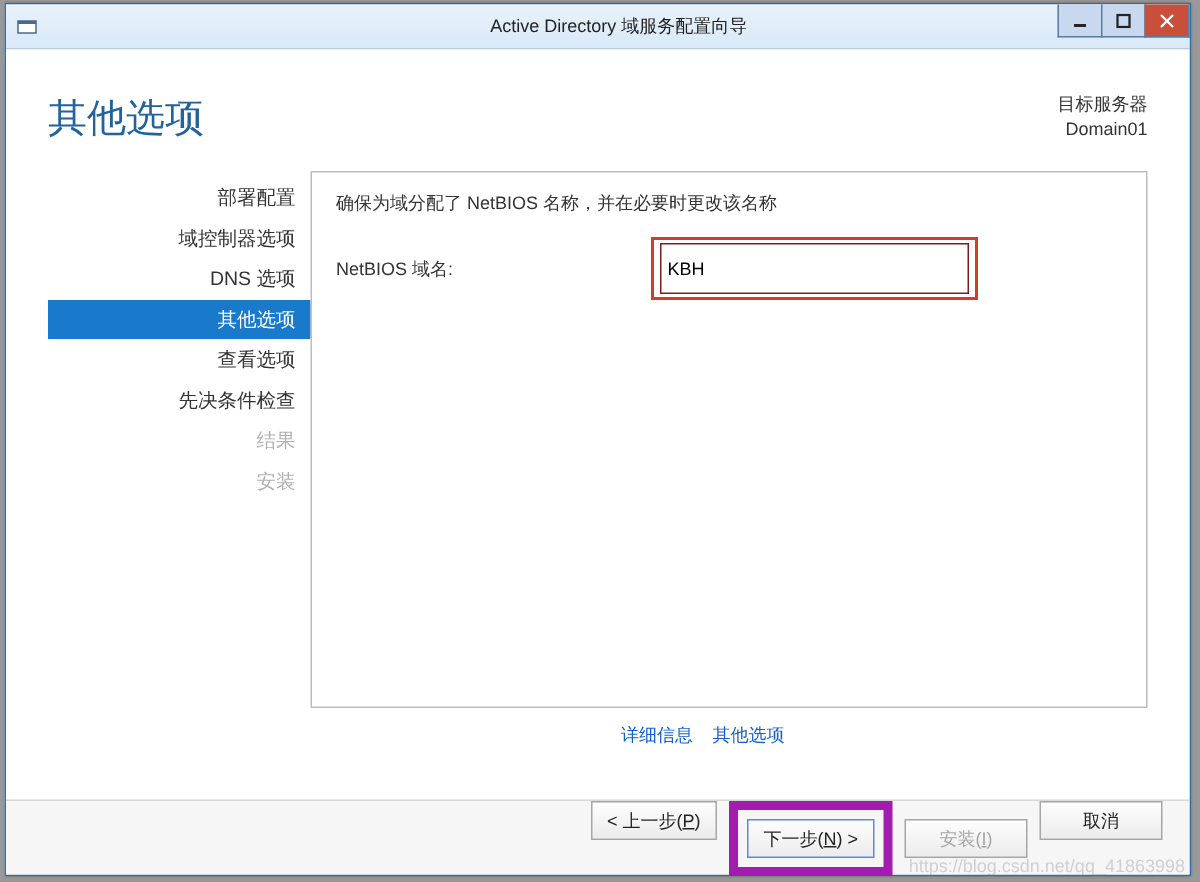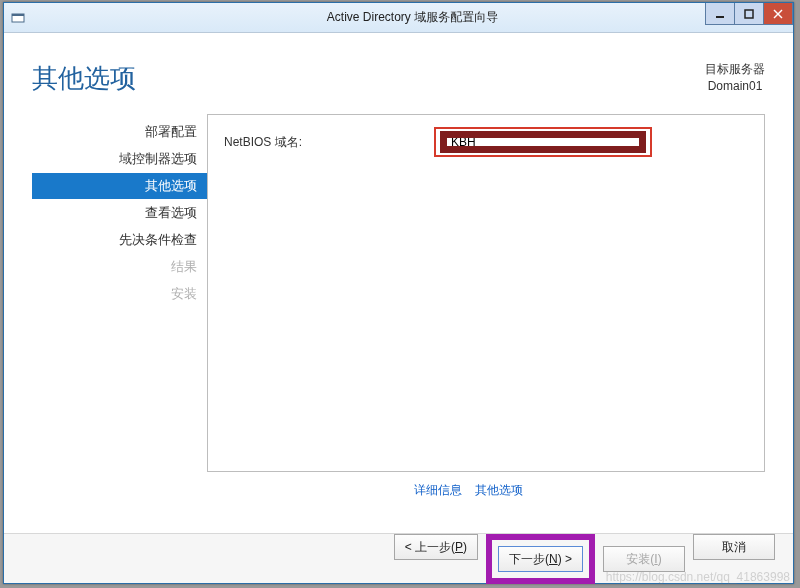--- a/index.html
+++ b/index.html
@@ -10,35 +10,35 @@
   .titlebar .sysicon { width: 16px; height: 16px; margin: 0 6px; display: flex; align-items: center; justify-content: center; }
   .titlebar .title-text { flex: 1; text-align: center; font-size: 12px; color: #222; }
   .winbtns { position: absolute; right: 0; top: 0; display: flex; }
   .winbtn { width: 30px; height: 22px; border: 1px solid #5a7ca3; border-top: none; display: flex; align-items: center; justify-content: center; font-size: 12px; margin-left: -1px; cursor: default; }
   .winbtn.min, .winbtn.max { background: #c8d8ef; }
   .winbtn.close { background: #c94f3a; color: #fff; }
   
   .content { position: absolute; left: 0; right: 0; top: 30px; bottom: 50px; background: #fff; }
   .header-row { padding: 28px 28px 10px 28px; display: flex; justify-content: space-between; align-items: flex-start; }
   .page-title { font-size: 26px; color: #22629f; font-weight: 400; }
-  .target-box { text-align: center; font-size: 12px; color: #333; line-height: 1.4; }
+  .target-box { text-align: right; font-size: 12px; color: #333; line-height: 1.4; }
   .main-row { display: flex; padding: 8px 28px 0 28px; }
   
   .sidebar { width: 175px; padding-top: 4px; text-align: right; }
   .nav-item { font-size: 13px; color: #333; padding: 4px 10px 4px 16px; margin: 1px 0; cursor: default; }
   .nav-item.indent { padding-left: 32px; }
   .nav-item.selected { background: #1979ca; color: #fff; }
   .nav-item.disabled { color: #b0b0b0; }
   
   .mainpanel { flex: 1; border: 1px solid #bdbdbd; padding: 12px 16px; height: 358px; position: relative; font-size: 12px; color: #333; }
   .instr { margin-bottom: 14px; }
   .field-row { display: flex; align-items: center; }
   .field-label { width: 210px; }
   .highlight-box { border: 2px solid #d63a2b; padding: 2px 4px; display: inline-block; }
-  .inp { width: 206px; height: 22px; border: 7px solid #7f1d1d; padding: 4px 4px; font-size: 12px; background: #fff; }
+  .inp { width: 206px; height: 22px; border: 1px solid #7f1d1d; padding: 16px 4px; font-size: 12px; background: #fff; }
   
   .links-row { padding: 10px 0 0 207px; font-size: 12px; font-family: Liberation Serif, serif; }
   .links-row a { color: #1160c9; text-decoration: none; margin-right: 10px; }
   
   .footer { position: absolute; left: 0; right: 0; bottom: 0; height: 50px; border-top: 1px solid #d8d8d8; background: #f6f6f6; display: flex; align-items: flex-start; justify-content: flex-end; padding-right: 18px; gap: 8px; }
   .btn { min-width: 82px; height: 26px; border: 1px solid #a6a6a6; background: linear-gradient(#fdfdfd,#ececec); font-size: 12px; padding: 0 10px; cursor: default; color: #222; }
   .btn.disabled { color: #a6a6a6; margin-top: 12px; }
   .btn-hl { border: 6px solid #a21caf; padding: 6px; display: inline-flex; }
   .btn-hl .btn { border-color: #5a8bd6; }
   .underline { text-decoration: underline; }
@@ -83,29 +83,31 @@
       <div class="target-box">
         <div>目标服务器</div>
         <div>Domain01</div>
       </div>
     </div>
 
     <div class="main-row">
       <div class="sidebar">
         <div class="nav-item">部署配置</div>
         <div class="nav-item">域控制器选项</div>
+        <div class="nav-item indent">DNS 选项</div>
         <div class="nav-item selected">其他选项</div>
         <div class="nav-item">查看选项</div>
         <div class="nav-item">先决条件检查</div>
         <div class="nav-item disabled">结果</div>
         <div class="nav-item disabled">安装</div>
       </div>
 
       <div style="flex:1;">
         <div class="mainpanel">
+          <div class="instr">确保为域分配了 NetBIOS 名称，并在必要时更改该名称</div>
           <div class="field-row">
             <div class="field-label">NetBIOS 域名:</div>
             <span class="highlight-box">
               <input class="inp" type="text" value="KBH" style="">
             </span>
           </div>
         </div>
         <div class="links-row">
           <a href="#">详细信息</a>
           <a href="#">其他选项</a>

